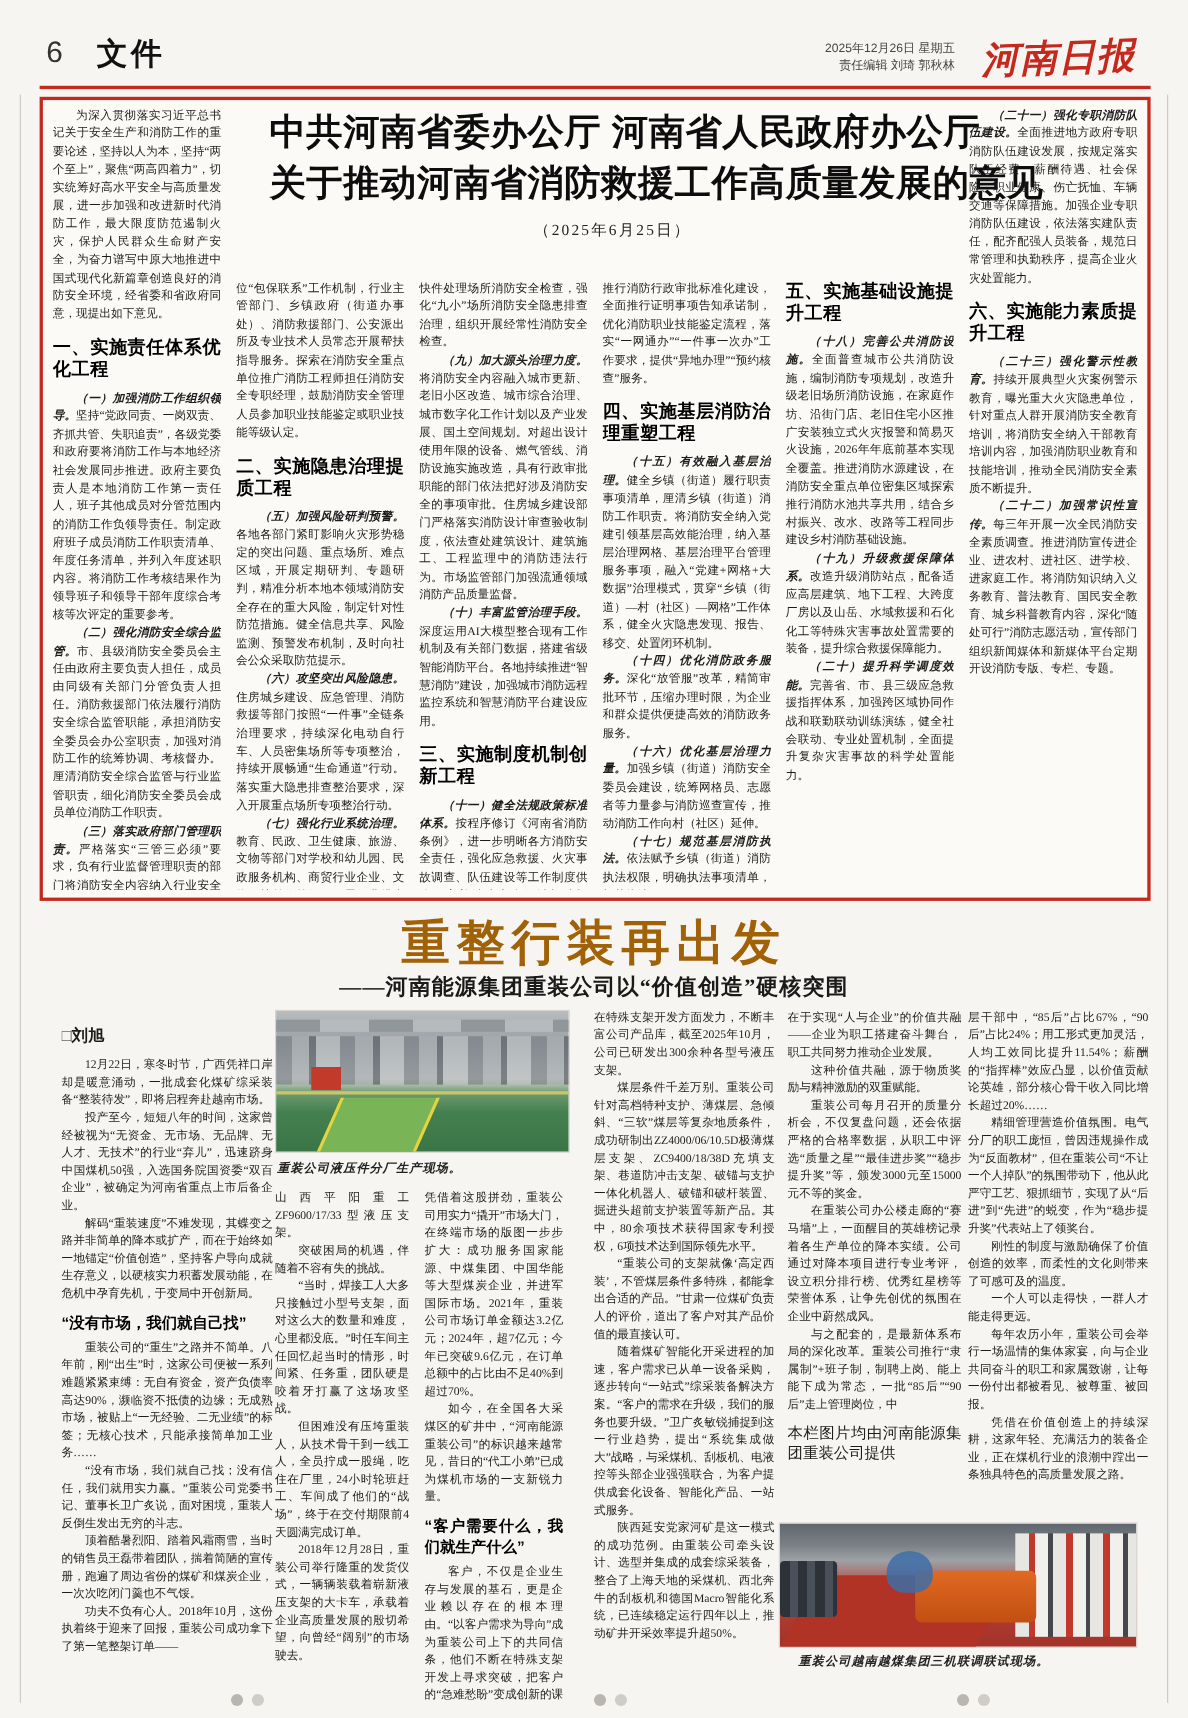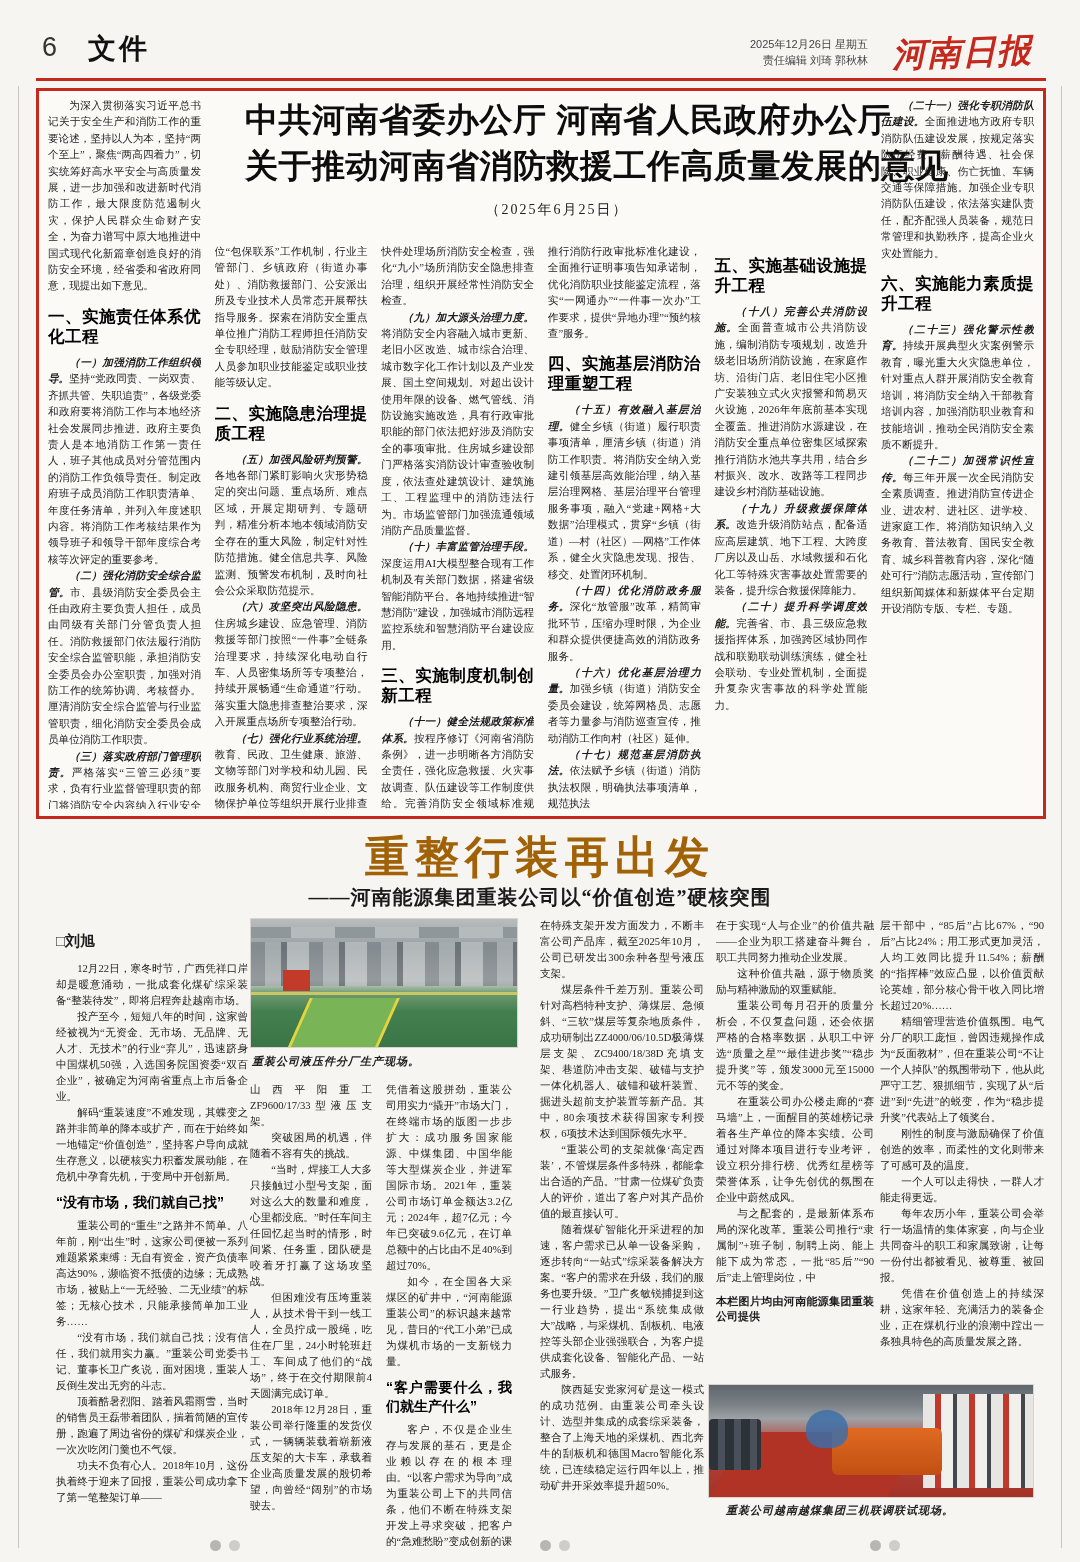--- a/index.html
+++ b/index.html
@@ -33,21 +33,21 @@
   .notice-cols { position:absolute; left:9px; top:7px; right:9px; bottom:7px;
     display:flex; justify-content:space-between; }
   .ncol { width:153px; height:711px; overflow:hidden; text-align:justify; }
   .ncol.padded { padding-top:146px; }
   .notice-headline { position:absolute; left:206px; top:6px; width:624px; text-align:center; }
   .nh-line { font-family:"Liberation Sans",sans-serif; font-weight:bold; color:#0d0d0d;
     font-size:33px; line-height:46px; letter-spacing:0.5px; white-space:nowrap; }
   .nh-date { margin-top:12px; font-size:14px; color:#222; letter-spacing:2px; }
 
   .ncol p.body { font-size:10.6px; line-height:16.4px; text-indent:2em; }
-  .ncol p.cont { font-size:10.6px; line-height:16.4px; text-indent:0; }
+  .ncol p.cont { font-size:10.6px; line-height:16.4px; text-indent:0;margin-top:11px; }
   .ncol .lead { font-weight:bold; font-style:italic; }
   .ncol .colhead { font-family:"Liberation Sans",sans-serif; font-weight:bold;
     font-size:16.5px; line-height:20px; text-align:left; margin:11px 0 9px; color:#000;
     text-indent:0; letter-spacing:0.5px; }
 
   
   .feat-title { position:absolute; left:0; top:828px; width:1080px; text-align:center;
     font-family:"Liberation Sans",sans-serif; font-weight:bold; font-size:44px;
     letter-spacing:6px; color:#a16207; }
   .feat-subtitle { position:absolute; left:0; top:884px; width:1080px; text-align:center;
@@ -55,22 +55,22 @@
     font-family:"Liberation Serif",serif; }
 
   .feat-body { position:absolute; left:0; top:918px; width:1080px; height:630px; }
   .fcol { position:absolute; overflow:hidden; text-align:justify; }
   .fcol p.body { font-size:10.6px; line-height:16px; text-indent:2em; }
   .fcol p.cont { font-size:10.6px; line-height:16px; text-indent:0; }
   .fcol .byline { font-family:"Liberation Sans",sans-serif; font-weight:bold;
     font-size:15px; margin:14px 0 10px; text-indent:0; }
   .fcol .subhead { font-family:"Liberation Sans",sans-serif; font-weight:bold;
     font-size:14px; line-height:19px; margin:8px 0 6px; text-indent:0; color:#000; }
-  .fcol .credit { font-family:"Liberation Sans",sans-serif; font-weight:bold;
-    font-size:11px; margin-top:8px; text-indent:0; }
+  .fcol .credit { font-family:"Liberation Sans",sans-serif; font-weight:normal;
+    font-size:14px; margin-top:8px; text-indent:0; }
 
   .photo { position:absolute; border:1px solid #d8d4cd; overflow:hidden; }
   .caption { position:absolute; font-size:11px; font-style:italic; font-weight:bold;
     color:#222; letter-spacing:1px; }
 
   
   .ph1-bg { position:absolute; inset:0;
     background:linear-gradient(180deg,#b8bcbe 0%,#9aa1a4 22%,#c6c9ca 40%,#d7d8d6 48%,#6f9a70 58%,#44804f 72%,#3a7547 100%); }
   .ph1-machines { position:absolute; left:0; top:18%; width:100%; height:34%;
     background:repeating-linear-gradient(90deg,#7d8489 0 14px,#a7adb0 14px 30px,#5d646a 30px 36px,#b9bec0 36px 58px); opacity:.75; }

